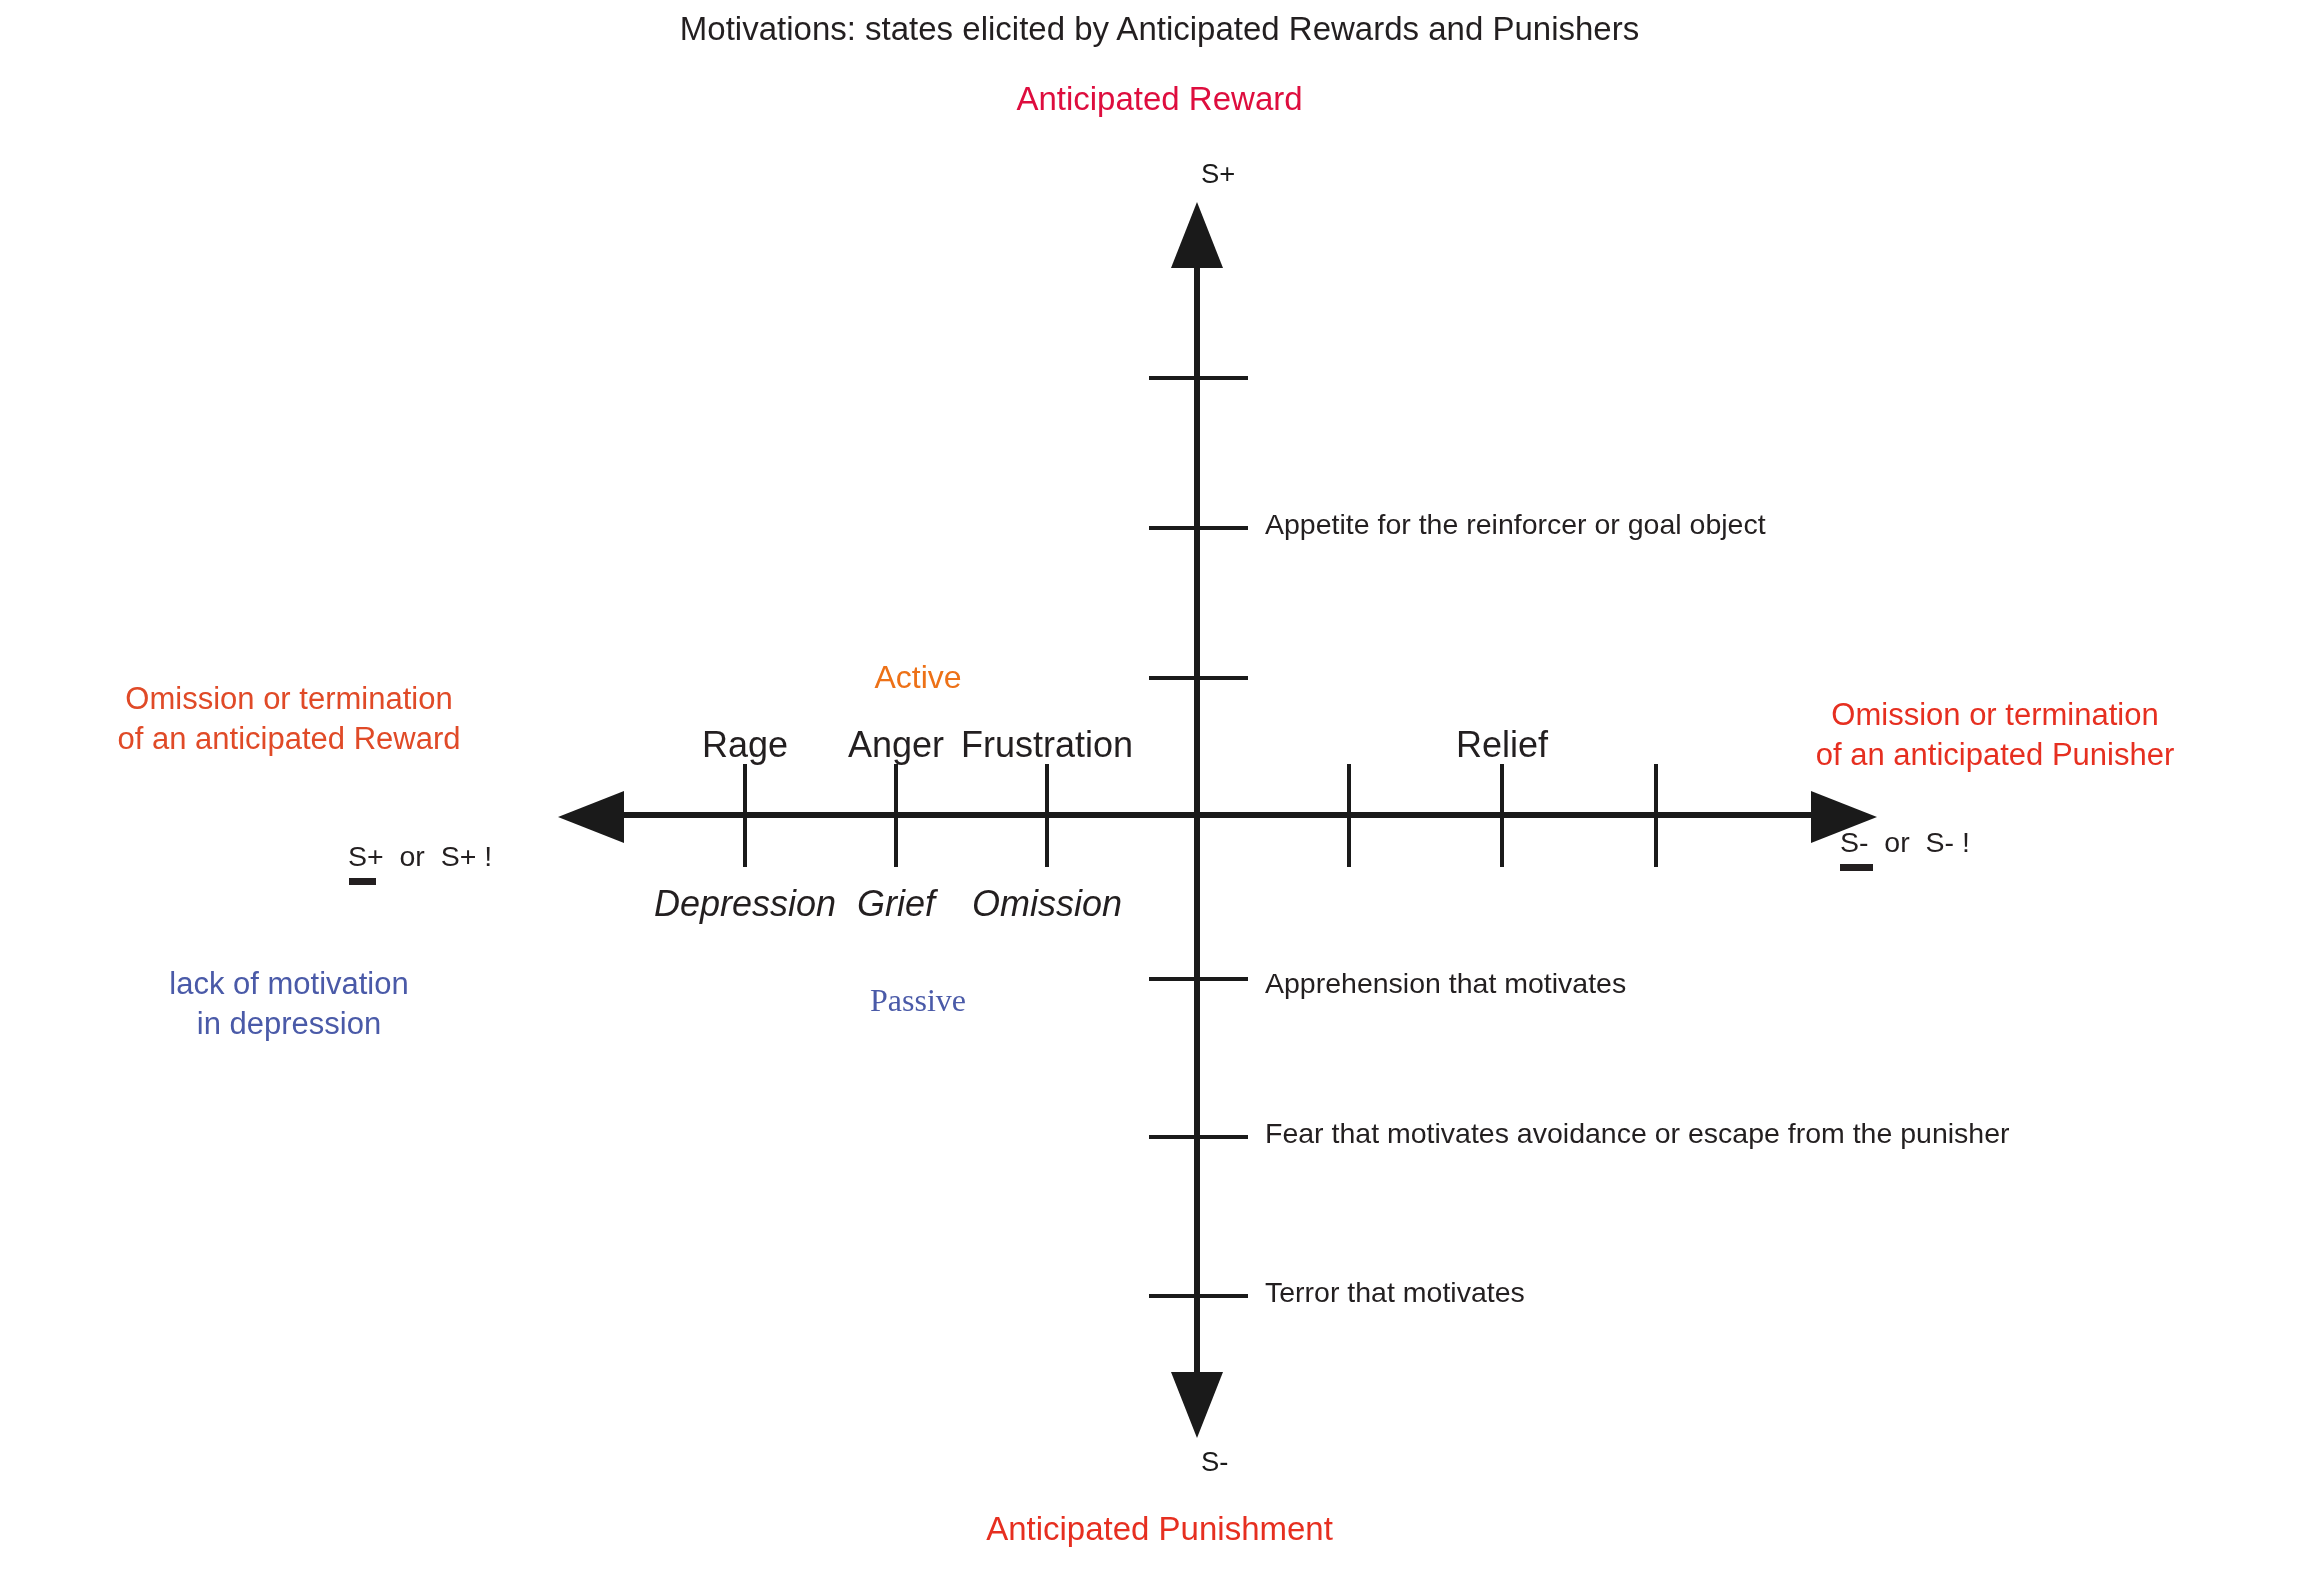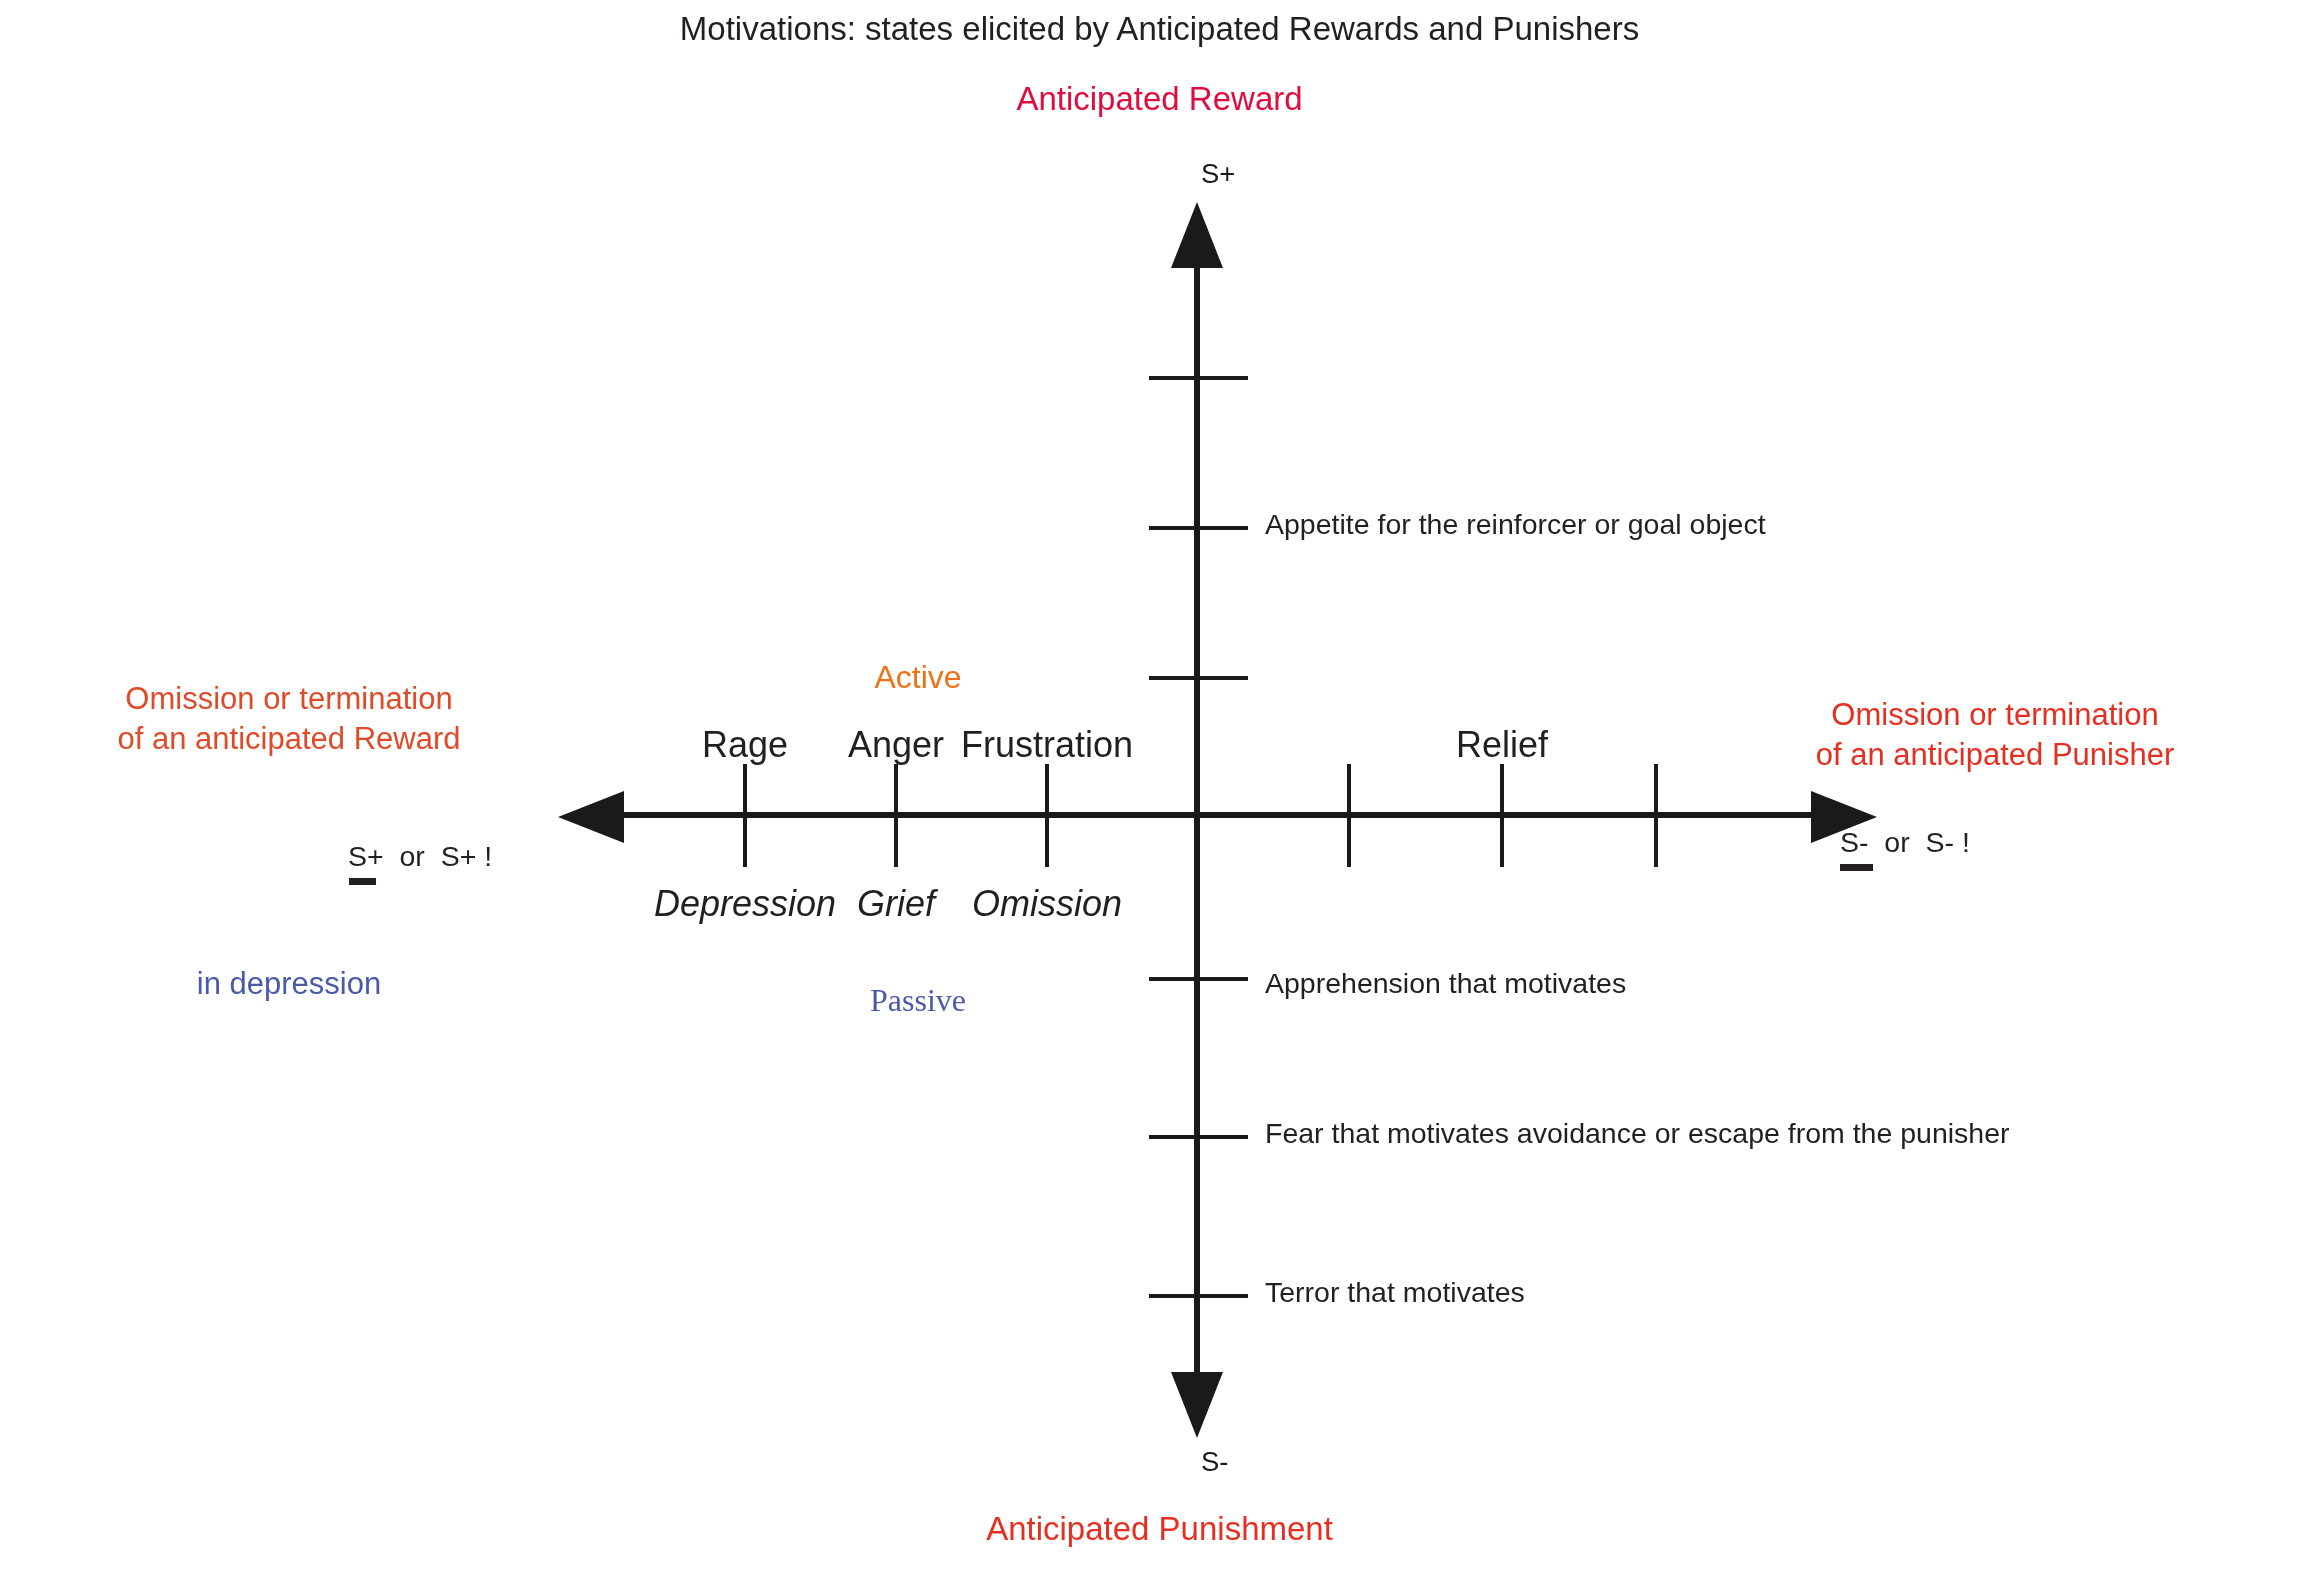--- a/index.html
+++ b/index.html
@@ -237,20 +237,21 @@
   <div class="txt" id="label-passive">Passive</div>
 
   <div class="txt" id="block-nonreward">
     <div>Omission or termination</div>
     <div>of an anticipated Reward</div>
   </div>
 
   <div class="txt" id="notation-splus"><span class="overbar-host">S+</span>&nbsp;&nbsp;<span>or</span>&nbsp;&nbsp;<span>S+ !</span></div>
 
   <div class="txt" id="block-depression-note">
+    <div>lack of motivation</div>
     <div>in depression</div>
   </div>
 
   <div class="txt" id="block-omission">
     <div>Omission or termination</div>
     <div>of an anticipated Punisher</div>
   </div>
 
   <div class="txt" id="notation-sminus"><span class="overbar-host">S-</span>&nbsp;&nbsp;<span>or</span>&nbsp;&nbsp;<span>S- !</span></div>
 

